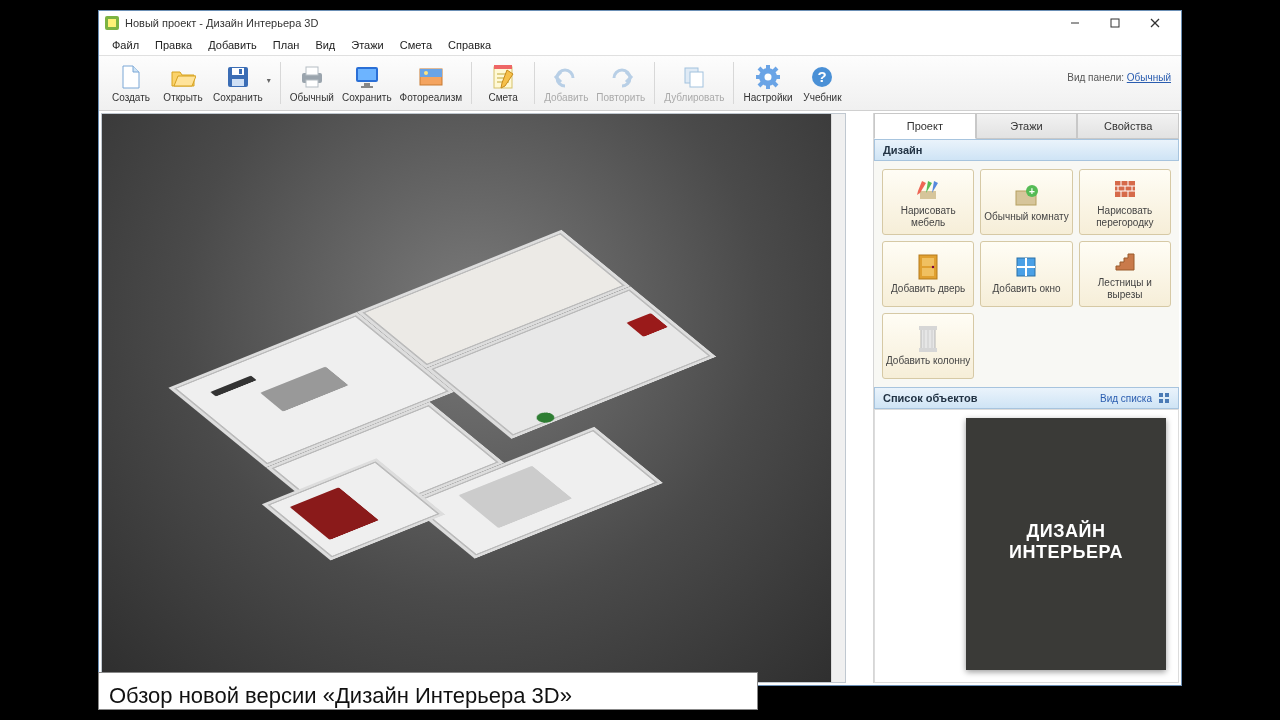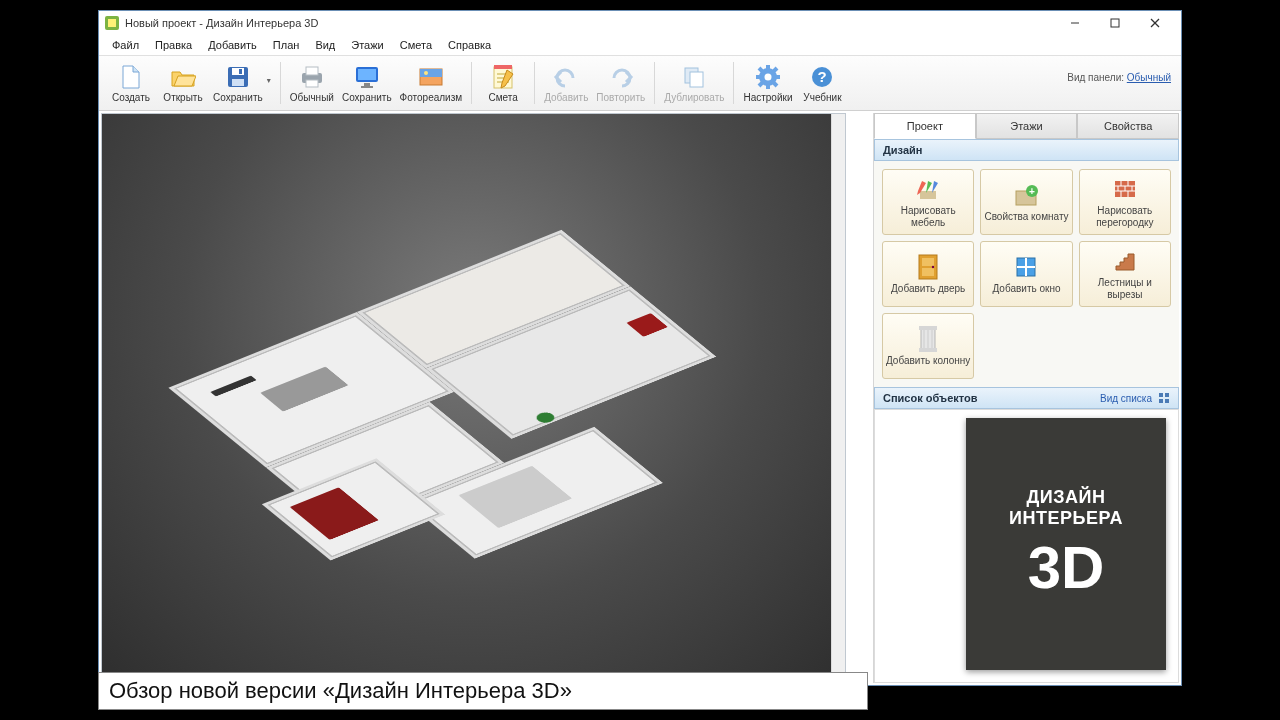--- a/index.html
+++ b/index.html
@@ -49,21 +49,21 @@
 .section-header .right-icon{ margin-left:6px; cursor:pointer;}
 .design-grid{ padding:8px; display:grid; grid-template-columns: repeat(3, 1fr); gap:6px; background:#f8f8f4;}
 .design-btn{ height:66px; border:1px solid #d6c9a5; background:linear-gradient(#fffdf5,#f6eed8); border-radius:3px; display:flex; flex-direction:column; align-items:center; justify-content:center; font-size:10px; color:#444; text-align:center; line-height:1.15; cursor:pointer; padding:2px;}
 .design-btn .dicon{ width:26px; height:26px; margin-bottom:3px; display:flex; align-items:center; justify-content:center;}
 .design-btn span{ max-width: 90px;}
 .obj-list{ flex:1; background:#fff; border:1px solid #dcdcdc; margin:0; overflow:hidden; position:relative;}
 .promo-card{ position:absolute; right:12px; top:8px; bottom:12px; width:200px; background:#3a3a37; color:#fff; display:flex; flex-direction:column; align-items:center; justify-content:center; font-weight:bold; text-align:center; box-shadow:0 2px 6px rgba(0,0,0,0.4);}
 .promo-card .line1{ font-size:18px; letter-spacing:0.5px;}
 .promo-card .line2{ font-size:18px; letter-spacing:0.5px; margin-bottom:4px;}
 .promo-card .line3{ font-size:60px; font-weight:800; font-family: Arial Black, Arial, sans-serif;}
-.caption-bar{ position:absolute; left:98px; bottom:10px; height:38px; width:770px; background:#fff; border:1px solid #888; display:flex; align-items:center; padding:0 10px; font-size:22px; color:#111;}
+.caption-bar{ position:absolute; left:98px; bottom:10px; height:38px; width:660px; background:#fff; border:1px solid #888; display:flex; align-items:flex-end; padding:0 10px; font-size:22px; color:#111;}
 
 svg{ display:block;}
 </style>
 </head>
 <body>
 
 <div class="app-window">
 
   <div class="titlebar">
     <span class="app-icon">
@@ -294,21 +294,21 @@
           <span>Нарисовать мебель</span>
         </div>
         <div class="design-btn">
           <span class="dicon">
               <svg width="24" height="24">
                 <rect x="2" y="8" width="20" height="14" fill="#d6c59a" stroke="#b5a060"></rect>
                 <circle cx="18" cy="8" r="6" fill="#5b5"></circle>
                 <text x="18" y="12" text-anchor="middle" fill="#fff" font-size="10" font-weight="bold">+</text>
               </svg>
             </span>
-          <span>Свойства комнату</span>
+          <span>Обычный комнату</span>
         </div>
         <div class="design-btn">
           <span class="dicon">
               <svg width="24" height="24">
                 <rect x="2" y="4" width="20" height="16" fill="#d66a4a"></rect>
                 <g stroke="#fff" stroke-width="1">
                   <line x1="2" y1="9" x2="22" y2="9"></line>
                   <line x1="2" y1="14" x2="22" y2="14"></line>
                   <line x1="8" y1="4" x2="8" y2="9"></line>
                   <line x1="15" y1="4" x2="15" y2="9"></line>
@@ -376,21 +376,20 @@
               <rect x="1" y="7" width="4" height="4" fill="#4a7ab5"></rect>
               <rect x="7" y="7" width="4" height="4" fill="#4a7ab5"></rect>
             </svg>
           </span>
       </div>
 
       <div class="obj-list">
         <div class="promo-card">
           <div class="line1">ДИЗАЙН</div>
           <div class="line2">ИНТЕРЬЕРА</div>
-          <div class="line3">3D</div>
         </div>
       </div>
     </div>
   </div>
 </div>
 
 <div class="caption-bar">
   <span>Обзор новой версии «Дизайн Интерьера 3D»</span>
 </div>
 

